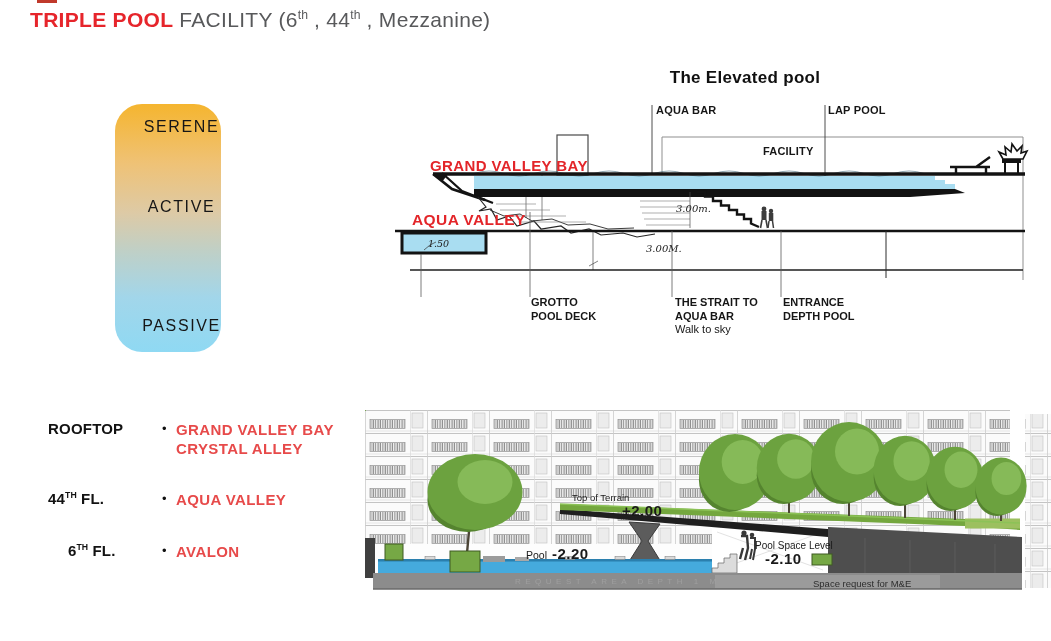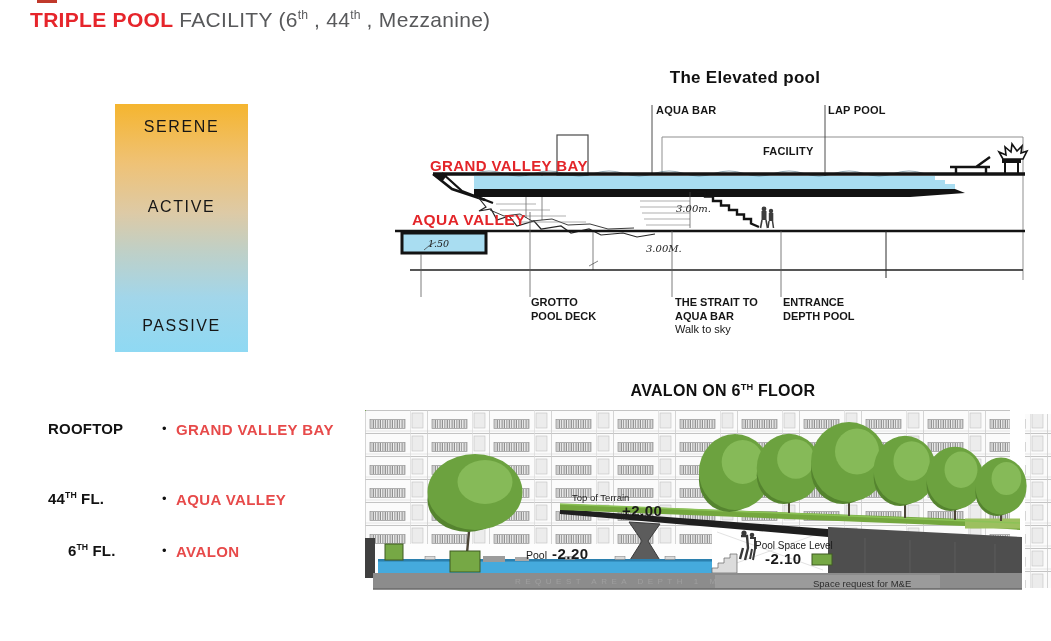--- a/index.html
+++ b/index.html
@@ -6,22 +6,22 @@
   body{width:1051px;height:641px;position:relative;overflow:hidden;
        font-family:"Liberation Sans",sans-serif;color:#111;}
   .abs{position:absolute;}
   sup{font-size:58%;vertical-align:super;letter-spacing:0;}
   
   .top-sliver{left:37px;top:0;width:20px;height:3px;background:#c0392b;}
   .page-title{left:30px;top:8px;font-size:21px;font-weight:bold;letter-spacing:.3px;white-space:nowrap;}
   .page-title .t-red{color:#e6252b;}
   .page-title .t-gray{color:#58595b;font-weight:400;margin-left:6px;}
   
-  .legend-box{left:115px;top:104px;width:133px;height:248px;
-    background:linear-gradient(180deg,#f5b52f 0%,#efc276 24%,#ddcaa6 44%,#bed0c8 60%,#a2d6ea 78%,#8fd9f3 100%);}
+  .legend-box{left:115px;top:104px;width:106px;height:248px;
+    background:linear-gradient(180deg,#f5b52f 0%,#efc276 24%,#ddcaa6 44%,#bed0c8 60%,#a2d6ea 78%,#8fd9f3 100%);border-radius:27px;}
   .legend-label{width:133px;text-align:center;font-size:16px;letter-spacing:1.6px;color:#161616;}
   
   .sec-title{font-weight:bold;font-size:17px;color:#101010;text-align:center;letter-spacing:.3px;}
   
   .sketch{left:390px;top:60px;width:661px;height:305px;}
   .callout{font-size:11px;font-weight:bold;color:#161616;white-space:nowrap;letter-spacing:.2px;}
   .red-label{font-weight:bold;color:#e32529;white-space:nowrap;letter-spacing:.4px;}
   .feature{font-size:11px;line-height:13.5px;color:#161616;white-space:nowrap;}
   .feature .b{font-weight:bold;}
   
@@ -157,23 +157,20 @@
     <div class="b">AQUA BAR</div>
     <div>Walk to sky</div>
   </div>
   <div class="abs feature" style="left:393px;top:236px;">
     <div class="b">ENTRANCE</div>
     <div class="b">DEPTH POOL</div>
   </div>
 </div>
 
 <div class="abs avalon">
-  <div class="abs sec-title" style="left:33px;top:0;width:650px;font-size:16px;">
-    <span>AVALON ON 6</span><sup>TH</sup><span> FLOOR</span>
-  </div>
 
   <svg class="abs" style="left:0;top:28px;" width="686" height="186" viewBox="0 0 686 186">
     <defs>
       <pattern id="rail" width="2.4" height="9" patternUnits="userSpaceOnUse">
         <line x1="1" y1="0" x2="1" y2="9" stroke="#6f6f6f" stroke-width=".9"></line>
       </pattern>
       <pattern id="floors" width="62" height="23" patternUnits="userSpaceOnUse">
         <rect width="62" height="23" fill="#fbfbfb"></rect>
         <line x1="0" y1="0.5" x2="62" y2="0.5" stroke="#bdbdbd" stroke-width=".9"></line>
         <line x1="0" y1="21" x2="62" y2="21" stroke="#dcdcdc" stroke-width=".7"></line>
@@ -279,20 +276,21 @@
   <div class="abs me-note" style="left:448px;top:196px;">Space request for M&amp;E</div>
 </div>
 
 <div>
   <div class="abs floor-name" style="left:48px;top:420px;">
     <span>ROOFTOP</span><sup></sup><span></span>
   </div>
   <div class="abs bullet" style="left:162px;top:421px;">•</div>
   <div class="abs floor-pool" style="left:176px;top:420px;">
     <div>GRAND VALLEY BAY</div>
+    <div>CRYSTAL ALLEY</div>
   </div>
 
   <div class="abs floor-name" style="left:48px;top:490px;">
     <span>44</span><sup>TH</sup><span> FL.</span>
   </div>
   <div class="abs bullet" style="left:162px;top:491px;">•</div>
   <div class="abs floor-pool" style="left:176px;top:490px;">
     <div>AQUA VALLEY</div>
   </div>
 

